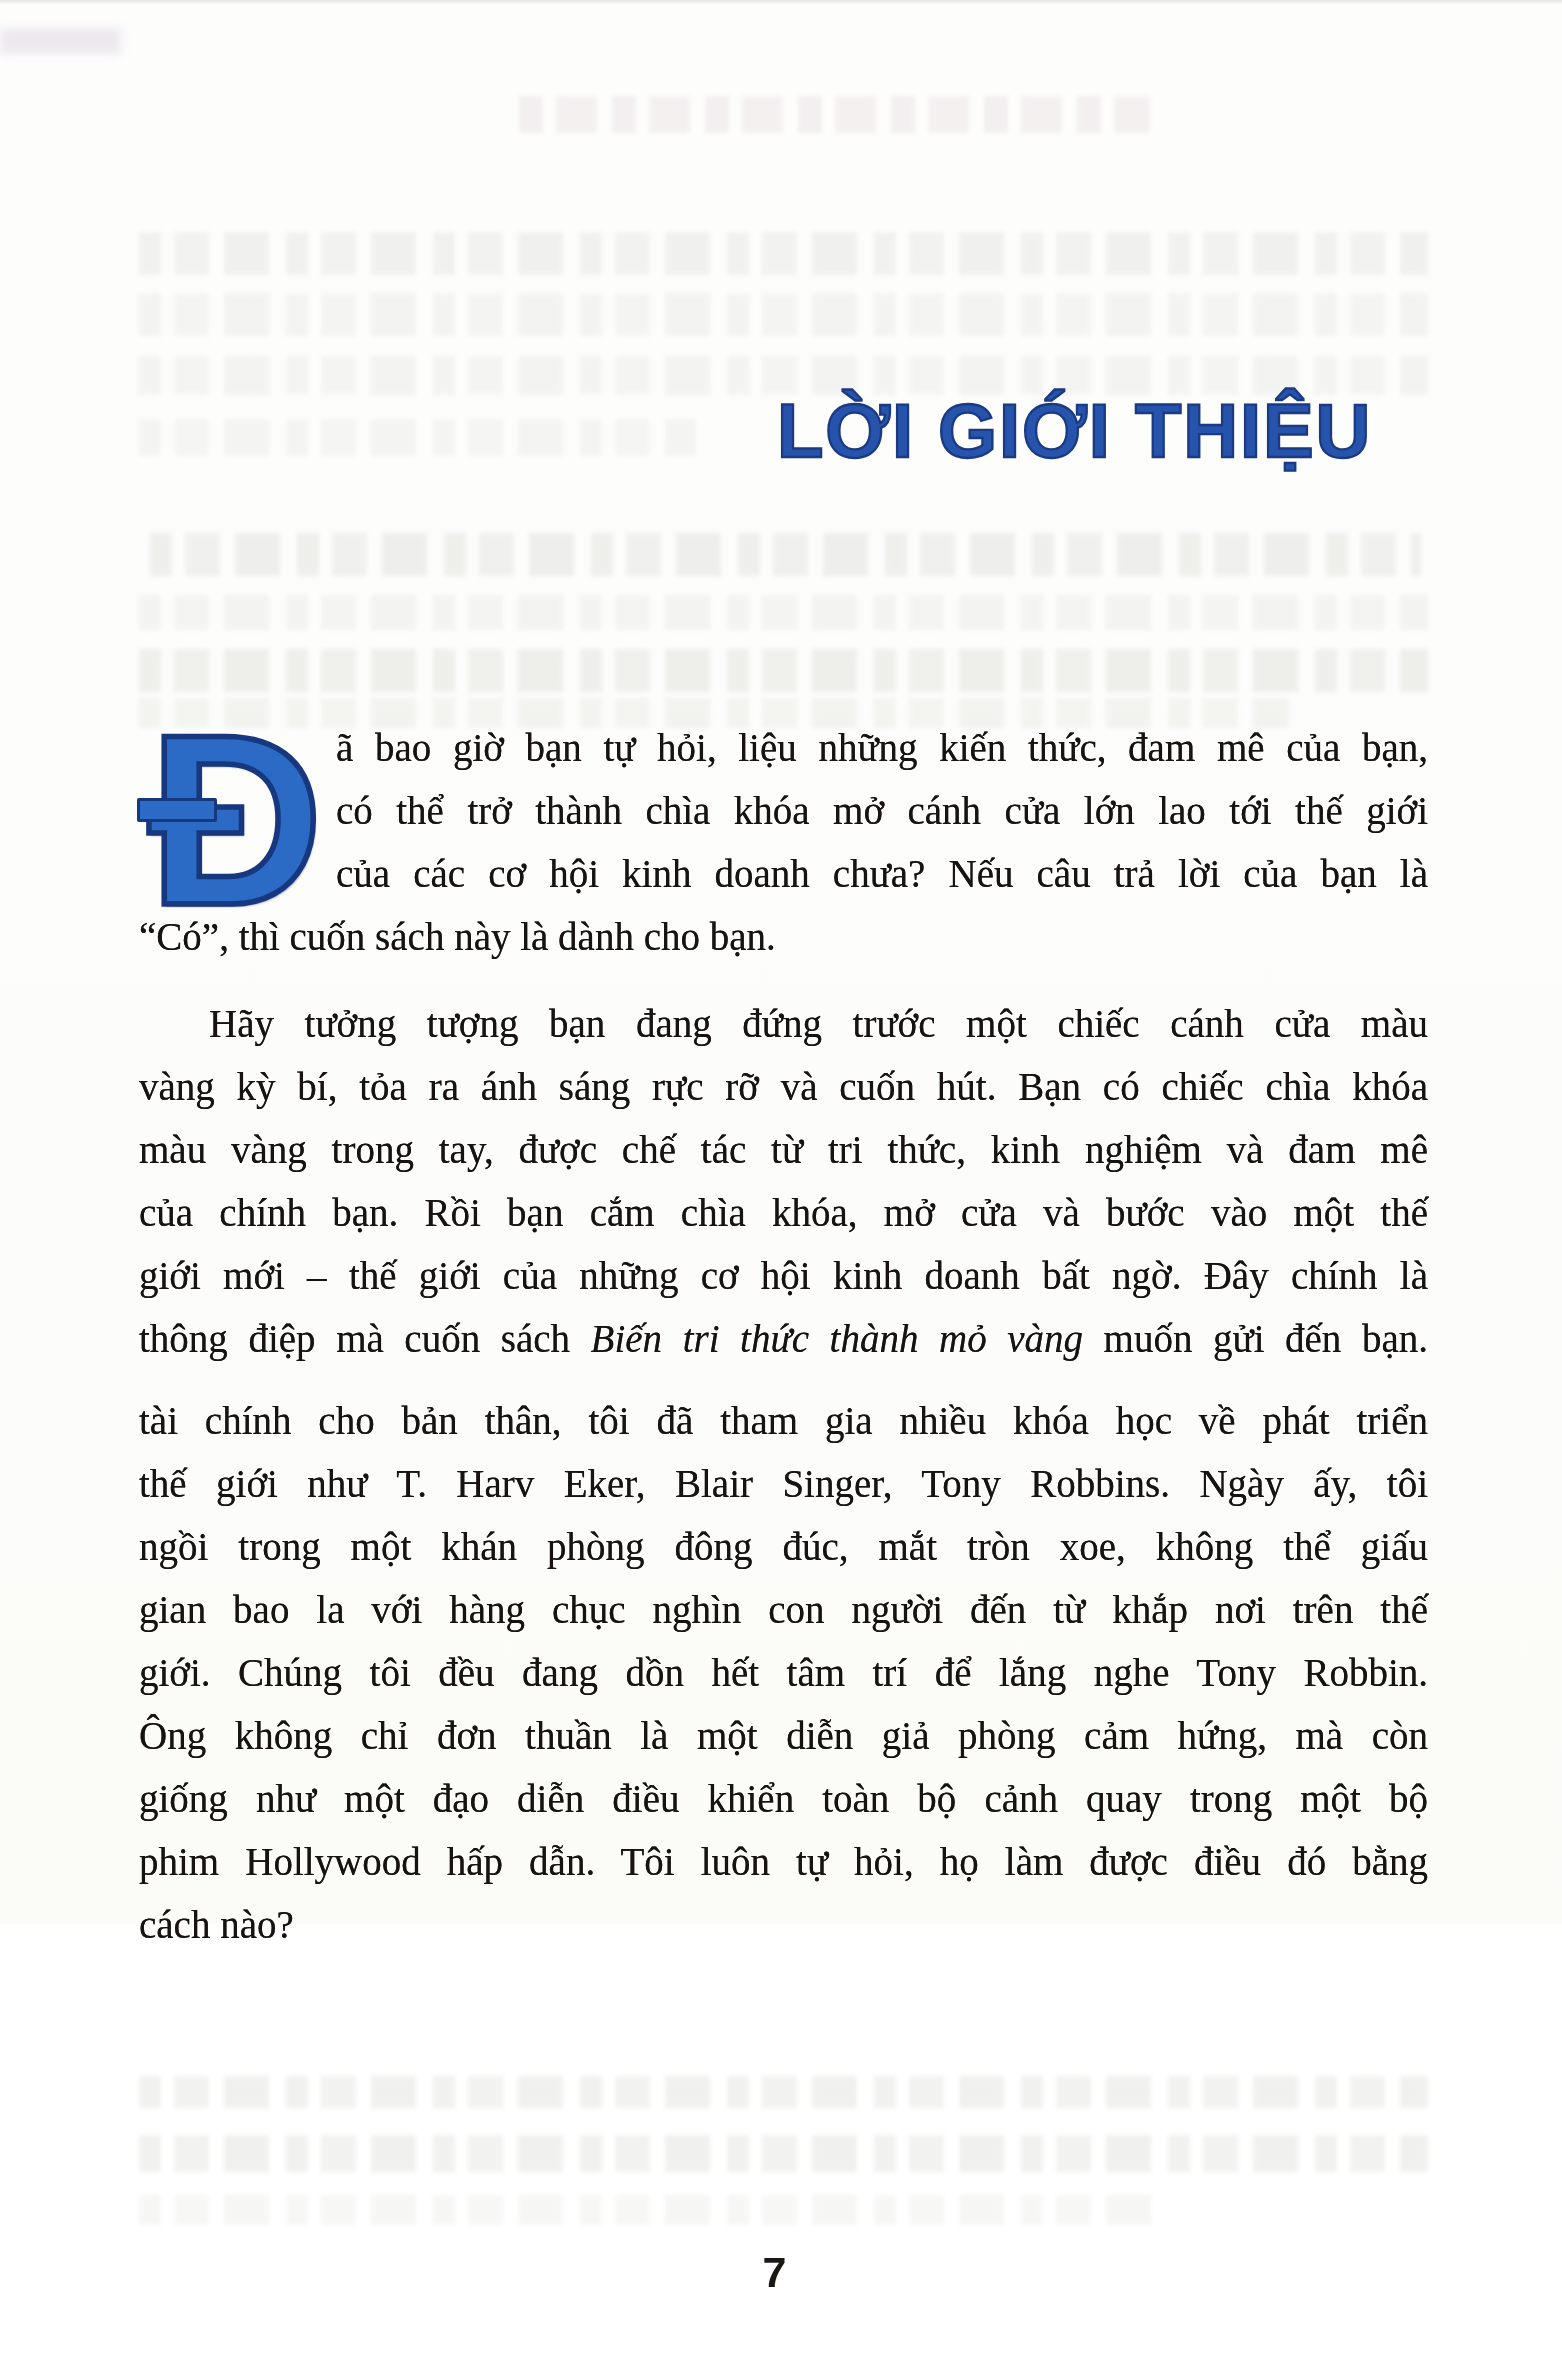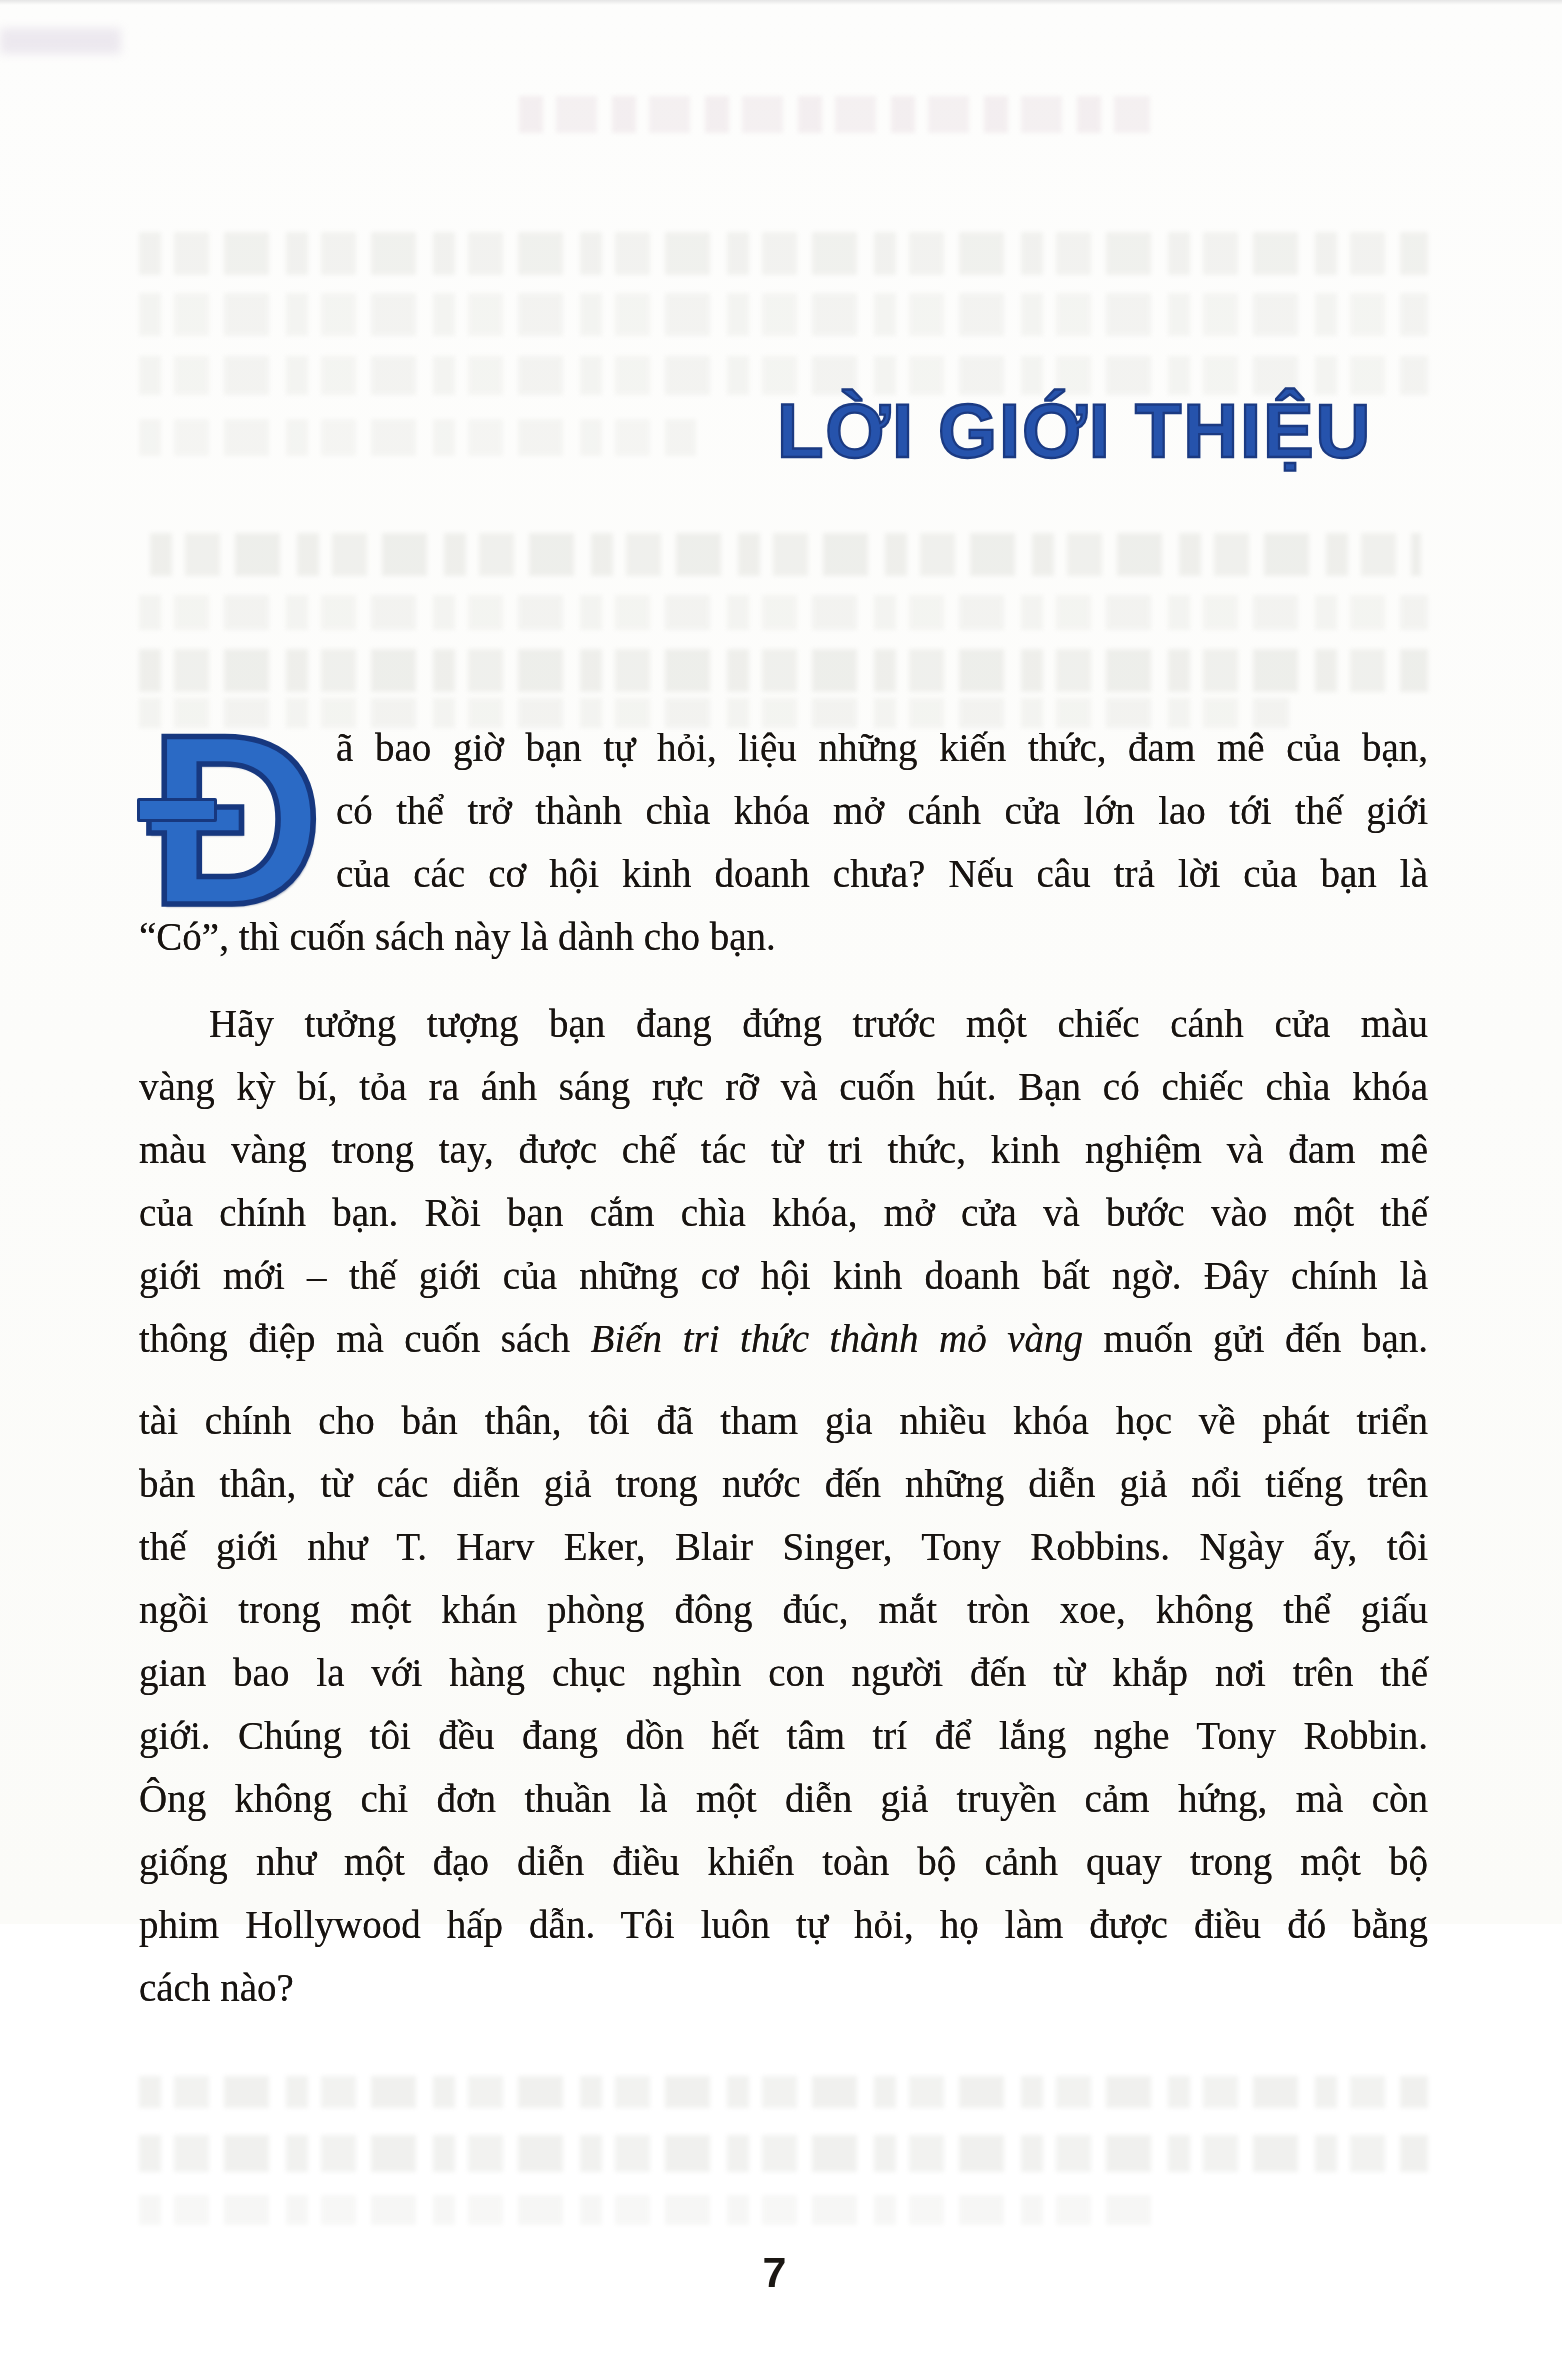--- a/index.html
+++ b/index.html
@@ -154,26 +154,25 @@
 
   <div class="para" id="p1">
     <div class="line cap-indent">ã bao giờ bạn tự hỏi, liệu những kiến thức, đam mê của bạn,</div>
     <div class="line cap-indent">có thể trở thành chìa khóa mở cánh cửa lớn lao tới thế giới</div>
     <div class="line cap-indent">của các cơ hội kinh doanh chưa? Nếu câu trả lời của bạn là</div>
     <div class="line last">“Có”, thì cuốn sách này là dành cho bạn.</div>
   </div>
 
   <div class="para" id="p3">
     <div class="line">tài chính cho bản thân, tôi đã tham gia nhiều khóa học về phát triển</div>
-    <div class="line">bản thân, từ các diễn giả trong nước đến những diễn giả nổi tiếng trên</div>
     <div class="line">thế giới như T. Harv Eker, Blair Singer, Tony Robbins. Ngày ấy, tôi</div>
     <div class="line">ngồi trong một khán phòng đông đúc, mắt tròn xoe, không thể giấu</div>
     <div class="line">gian bao la với hàng chục nghìn con người đến từ khắp nơi trên thế</div>
     <div class="line">giới. Chúng tôi đều đang dồn hết tâm trí để lắng nghe Tony Robbin.</div>
-    <div class="line">Ông không chỉ đơn thuần là một diễn giả truyền cảm hứng, mà còn</div>
+    <div class="line">Ông không chỉ đơn thuần là một diễn giả phòng cảm hứng, mà còn</div>
     <div class="line">giống như một đạo diễn điều khiển toàn bộ cảnh quay trong một bộ</div>
     <div class="line">phim Hollywood hấp dẫn. Tôi luôn tự hỏi, họ làm được điều đó bằng</div>
     <div class="line last">cách nào?</div>
   </div>
 
   <div class="page-number">7</div>
 
 </div>
 
 

